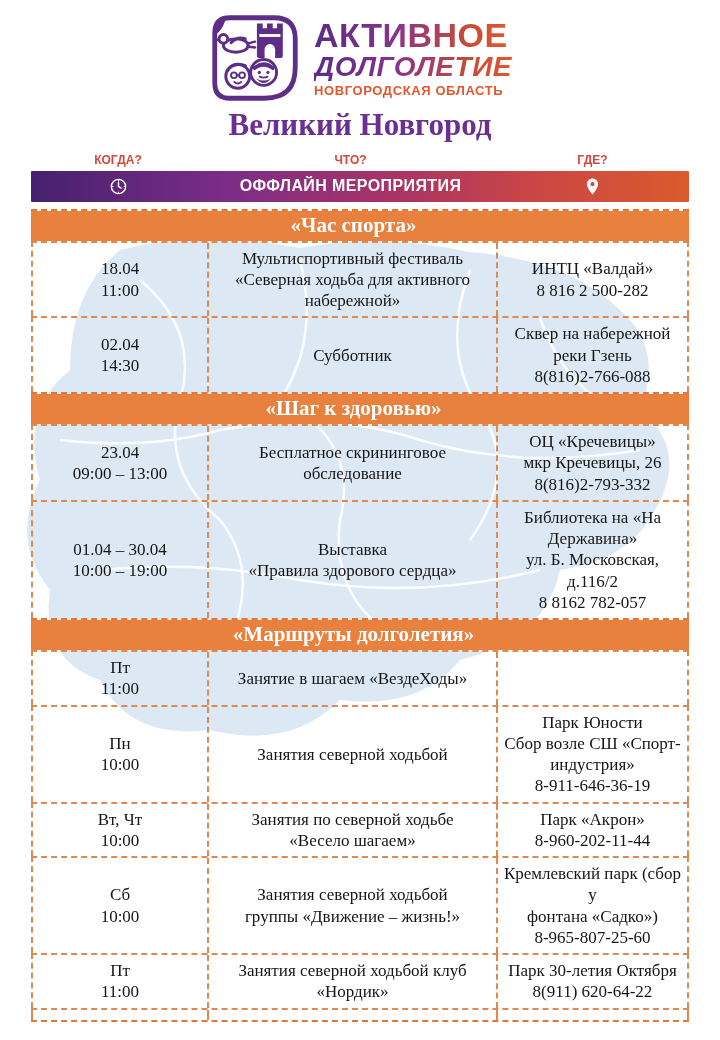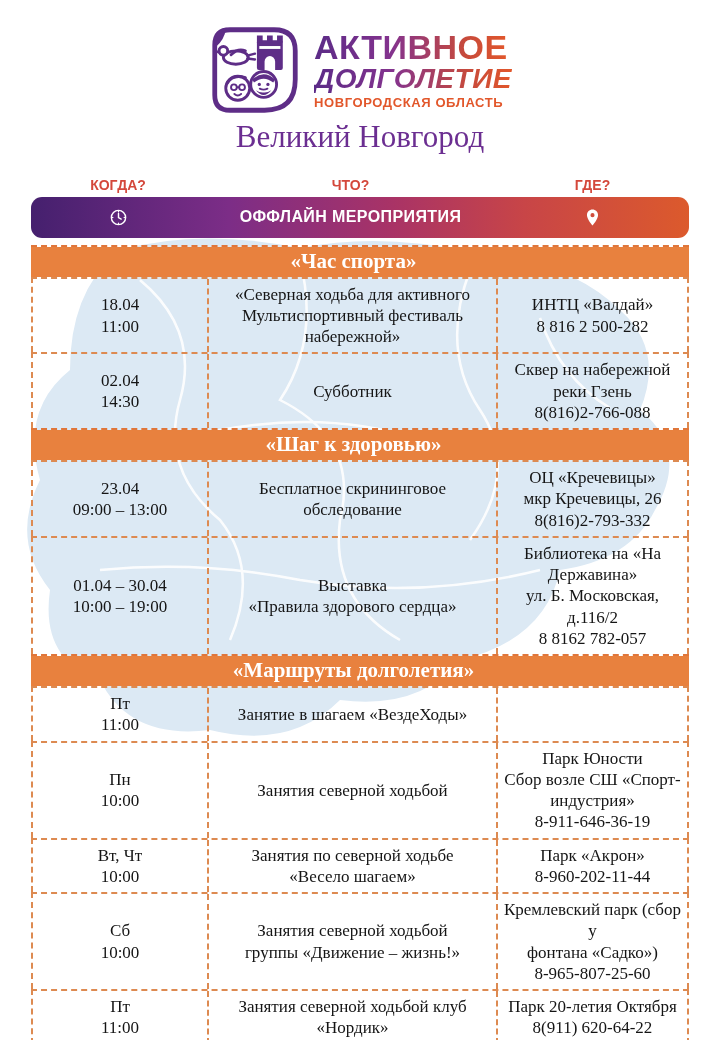--- a/index.html
+++ b/index.html
@@ -5,49 +5,49 @@
   html,body{margin:0;padding:0;background:#ffffff;}
   .page{
     position:relative;width:720px;height:1040px;margin:0 auto;
     background:#ffffff;overflow:hidden;
     font-family:"Liberation Serif", serif;color:#151515;
   }
   .map-svg{position:absolute;top:238px;left:0;width:720px;height:545px;z-index:0;}
   .content{position:relative;z-index:1;}
 
   
-  .logo-row{display:flex;justify-content:center;align-items:center;gap:12px;padding-top:24px;}
+  .logo-row{display:flex;justify-content:center;align-items:center;gap:12px;padding-top:12px;}
   .emblem{width:94px;height:92px;flex:0 0 auto;}
   .logo-text{display:flex;flex-direction:column;align-items:flex-start;line-height:1.02;}
   .logo-line1,.logo-line2{
     font-family:"Liberation Sans", sans-serif;font-weight:bold;letter-spacing:.5px;
     background:linear-gradient(90deg,#5b2b87 0%,#84338e 40%,#c74a3b 78%,#e2572b 100%);
     -webkit-background-clip:text;background-clip:text;color:transparent;
   }
   .logo-line1{font-size:34px;}
   .logo-line2{font-size:28px;font-style:italic;}
   .logo-sub{font-family:"Liberation Sans", sans-serif;font-weight:bold;font-size:13px;
     letter-spacing:.6px;color:#e2572b;margin-top:3px;}
 
   .city-title,.month-title{
-    text-align:center;color:#6b2e91;font-weight:normal;font-size:31px;line-height:1.12;
+    text-align:center;color:#6b2e91;font-weight:bold;font-size:31px;line-height:1.12;
   }
   .city-title{margin-top:4px;}
 
   
   .tbl{width:658px;margin:0 auto;}
-  .labels-row{display:flex;margin-top:22px;
-    font-family:"Liberation Sans", sans-serif;font-size:14px;font-weight:600;color:#d4483b;}
+  .labels-row{display:flex;margin-top:10px;
+    font-family:"Liberation Sans", sans-serif;font-size:12px;font-weight:600;color:#d4483b;}
   .labels-row span{text-align:center;}
   .c1{width:174px;flex:0 0 174px;}
   .c2{width:291px;flex:0 0 291px;}
   .c3{width:193px;flex:1 1 auto;}
 
   .banner{
-    display:flex;align-items:center;height:41px;margin-top:4px;border-radius:11px;
+    display:flex;align-items:center;height:31px;margin-top:4px;border-radius:1px;
     background:linear-gradient(90deg,#45206e 0%,#7c2d87 30%,#a93366 55%,#c84547 75%,#dc5a2c 100%);
   }
   .banner-label{font-family:"Liberation Sans", sans-serif;color:#fff;font-weight:bold;
     font-size:16px;letter-spacing:.4px;text-align:center;}
   .banner-icon{display:flex;justify-content:center;align-items:center;}
   .banner-icon svg{width:19px;height:19px;display:block;}
 
   
   #events-table{margin-top:7px;}
   .section{border-top:2px dashed #e0763a;}
@@ -161,22 +161,22 @@
 
       <div id="events-table">
           <div class="section">
             <div class="section-header">«Час спорта»</div>
             <div class="row">
               <div class="cell c1 cell-when">
                 <span class="line">18.04</span>
                 <span class="line">11:00</span>
               </div>
               <div class="cell c2 cell-what">
+                <span class="line">Мультиспортивный фестиваль</span>
                 <span class="line">«Северная ходьба для активного</span>
-                <span class="line">Мультиспортивный фестиваль</span>
                 <span class="line">набережной»</span>
               </div>
               <div class="cell c3 cell-where">
                 <span class="line">ИНТЦ «Валдай»</span>
                 <span class="line">8 816 2 500-282</span>
               </div>
             </div>
             <div class="row">
               <div class="cell c1 cell-when">
                 <span class="line">02.04</span>
@@ -284,21 +284,21 @@
             <div class="row">
               <div class="cell c1 cell-when">
                 <span class="line">Пт</span>
                 <span class="line">11:00</span>
               </div>
               <div class="cell c2 cell-what">
                 <span class="line">Занятия северной ходьбой клуб</span>
                 <span class="line">«Нордик»</span>
               </div>
               <div class="cell c3 cell-where">
-                <span class="line">Парк 20-летия Октября</span>
+                <span class="line">Парк 30-летия Октября</span>
                 <span class="line">8(911) 620-64-22</span>
               </div>
             </div>
             <div class="row">
               <div class="cell c1 cell-when"></div>
               <div class="cell c2 cell-what"></div>
               <div class="cell c3 cell-where"></div>
             </div>
           </div>
         </div>

